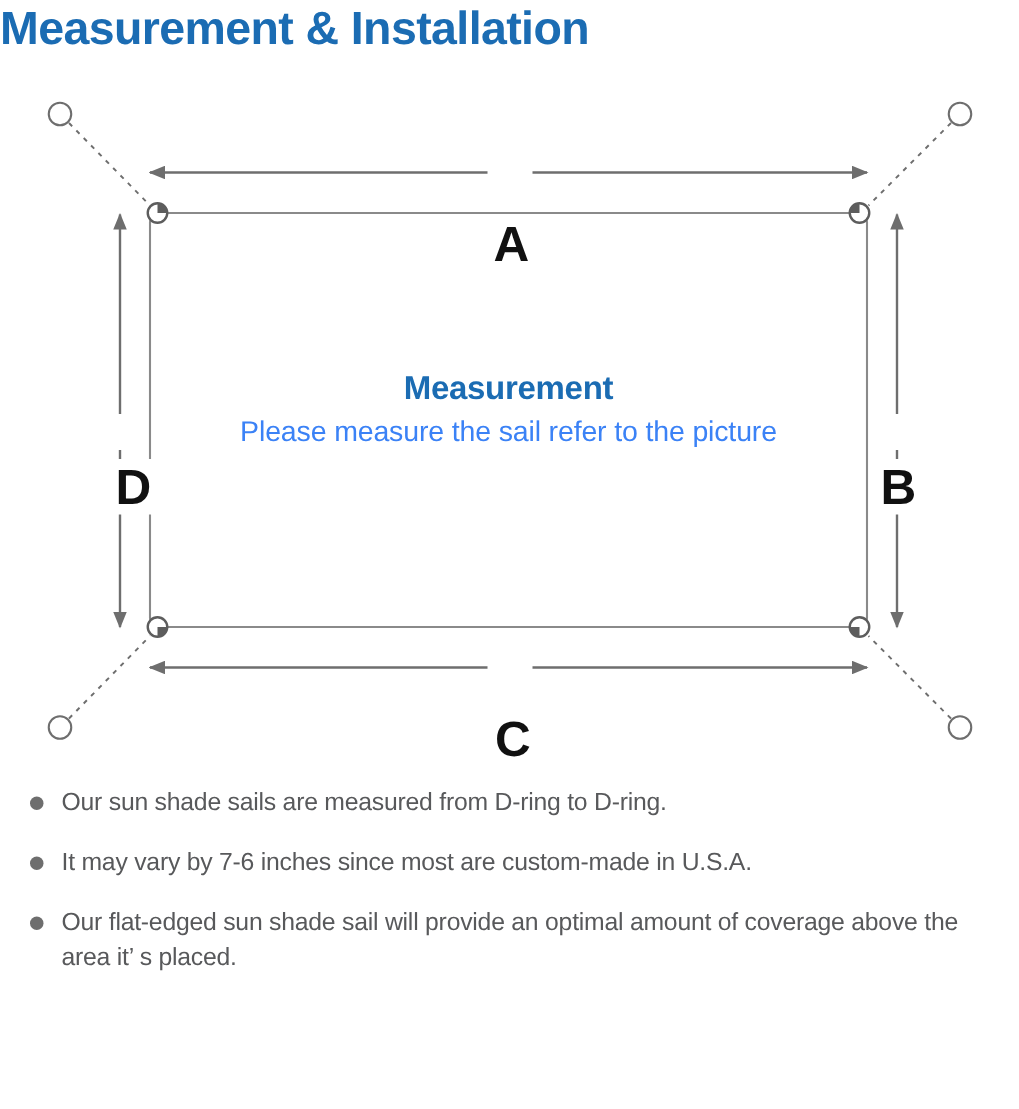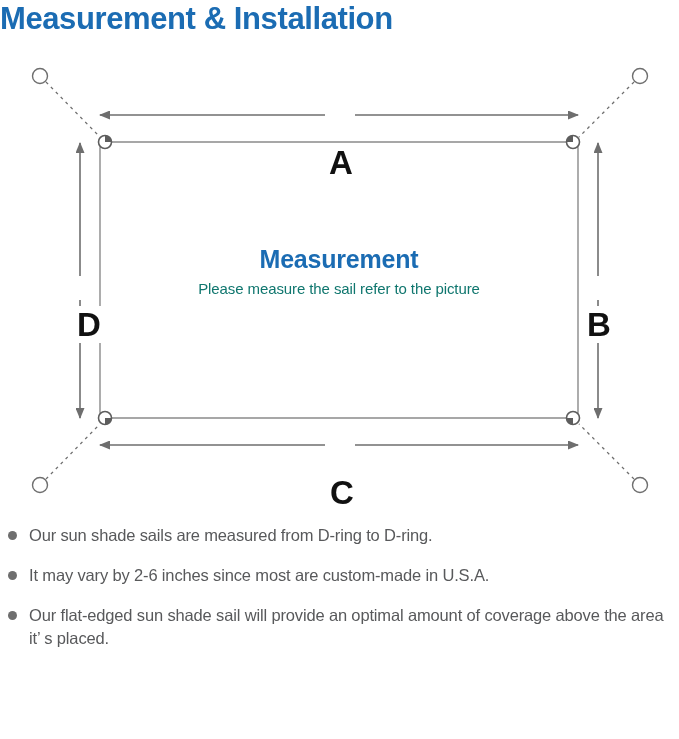--- a/index.html
+++ b/index.html
@@ -56,30 +56,30 @@
     position: absolute;
     left: 105px;
     top: 195px;
     width: 468px;
     text-align: center;
     pointer-events: none;
   }
   .center-title {
     font-family: "Liberation Sans", sans-serif;
     font-weight: bold;
-    font-size: 25px;
+    font-size: 22px;
     color: #1b6cb3;
     line-height: 32px;
     letter-spacing: -0.2px;
   }
   .center-sub {
     font-family: "Liberation Sans", sans-serif;
     font-weight: normal;
-    font-size: 15px;
-    color: #0f766e;
+    font-size: 19px;
+    color: #3b82f6;
     line-height: 22px;
     margin-top: 3px;
     letter-spacing: -0.1px;
   }
 
   
   .dim-letter {
     position: absolute;
     font-family: "Liberation Sans", sans-serif;
     font-weight: bold;
@@ -99,21 +99,21 @@
   .notes {
     position: absolute;
     left: 0;
     top: 524px;
     width: 679px;
   }
   .note {
     position: relative;
     display: flex;
     align-items: flex-start;
-    padding: 0 12px 0 8px;
+    padding: 0 12px 0 20px;
     margin-bottom: 17px;
   }
   .note-bullet {
     flex: 0 0 auto;
     width: 9px;
     height: 9px;
     border-radius: 50%;
     background: #6e6e6e;
     margin-top: 7px;
     margin-right: 12px;
@@ -206,21 +206,21 @@
     <div class="dim-letter dim-D">D</div>
   </div>
 
   <div class="notes">
     <div class="note">
       <span class="note-bullet"></span>
       <span class="note-text">Our sun shade sails are measured from D-ring to D-ring.</span>
     </div>
     <div class="note">
       <span class="note-bullet"></span>
-      <span class="note-text">It may vary by 2-6 inches since most are custom-made in U.S.A.</span>
+      <span class="note-text">It may vary by 7-6 inches since most are custom-made in U.S.A.</span>
     </div>
     <div class="note">
       <span class="note-bullet"></span>
       <span class="note-text">Our flat-edged sun shade sail will provide an optimal amount of coverage above the area it’ s placed.</span>
     </div>
   </div>
 
 </div>
 
 </body></html>

